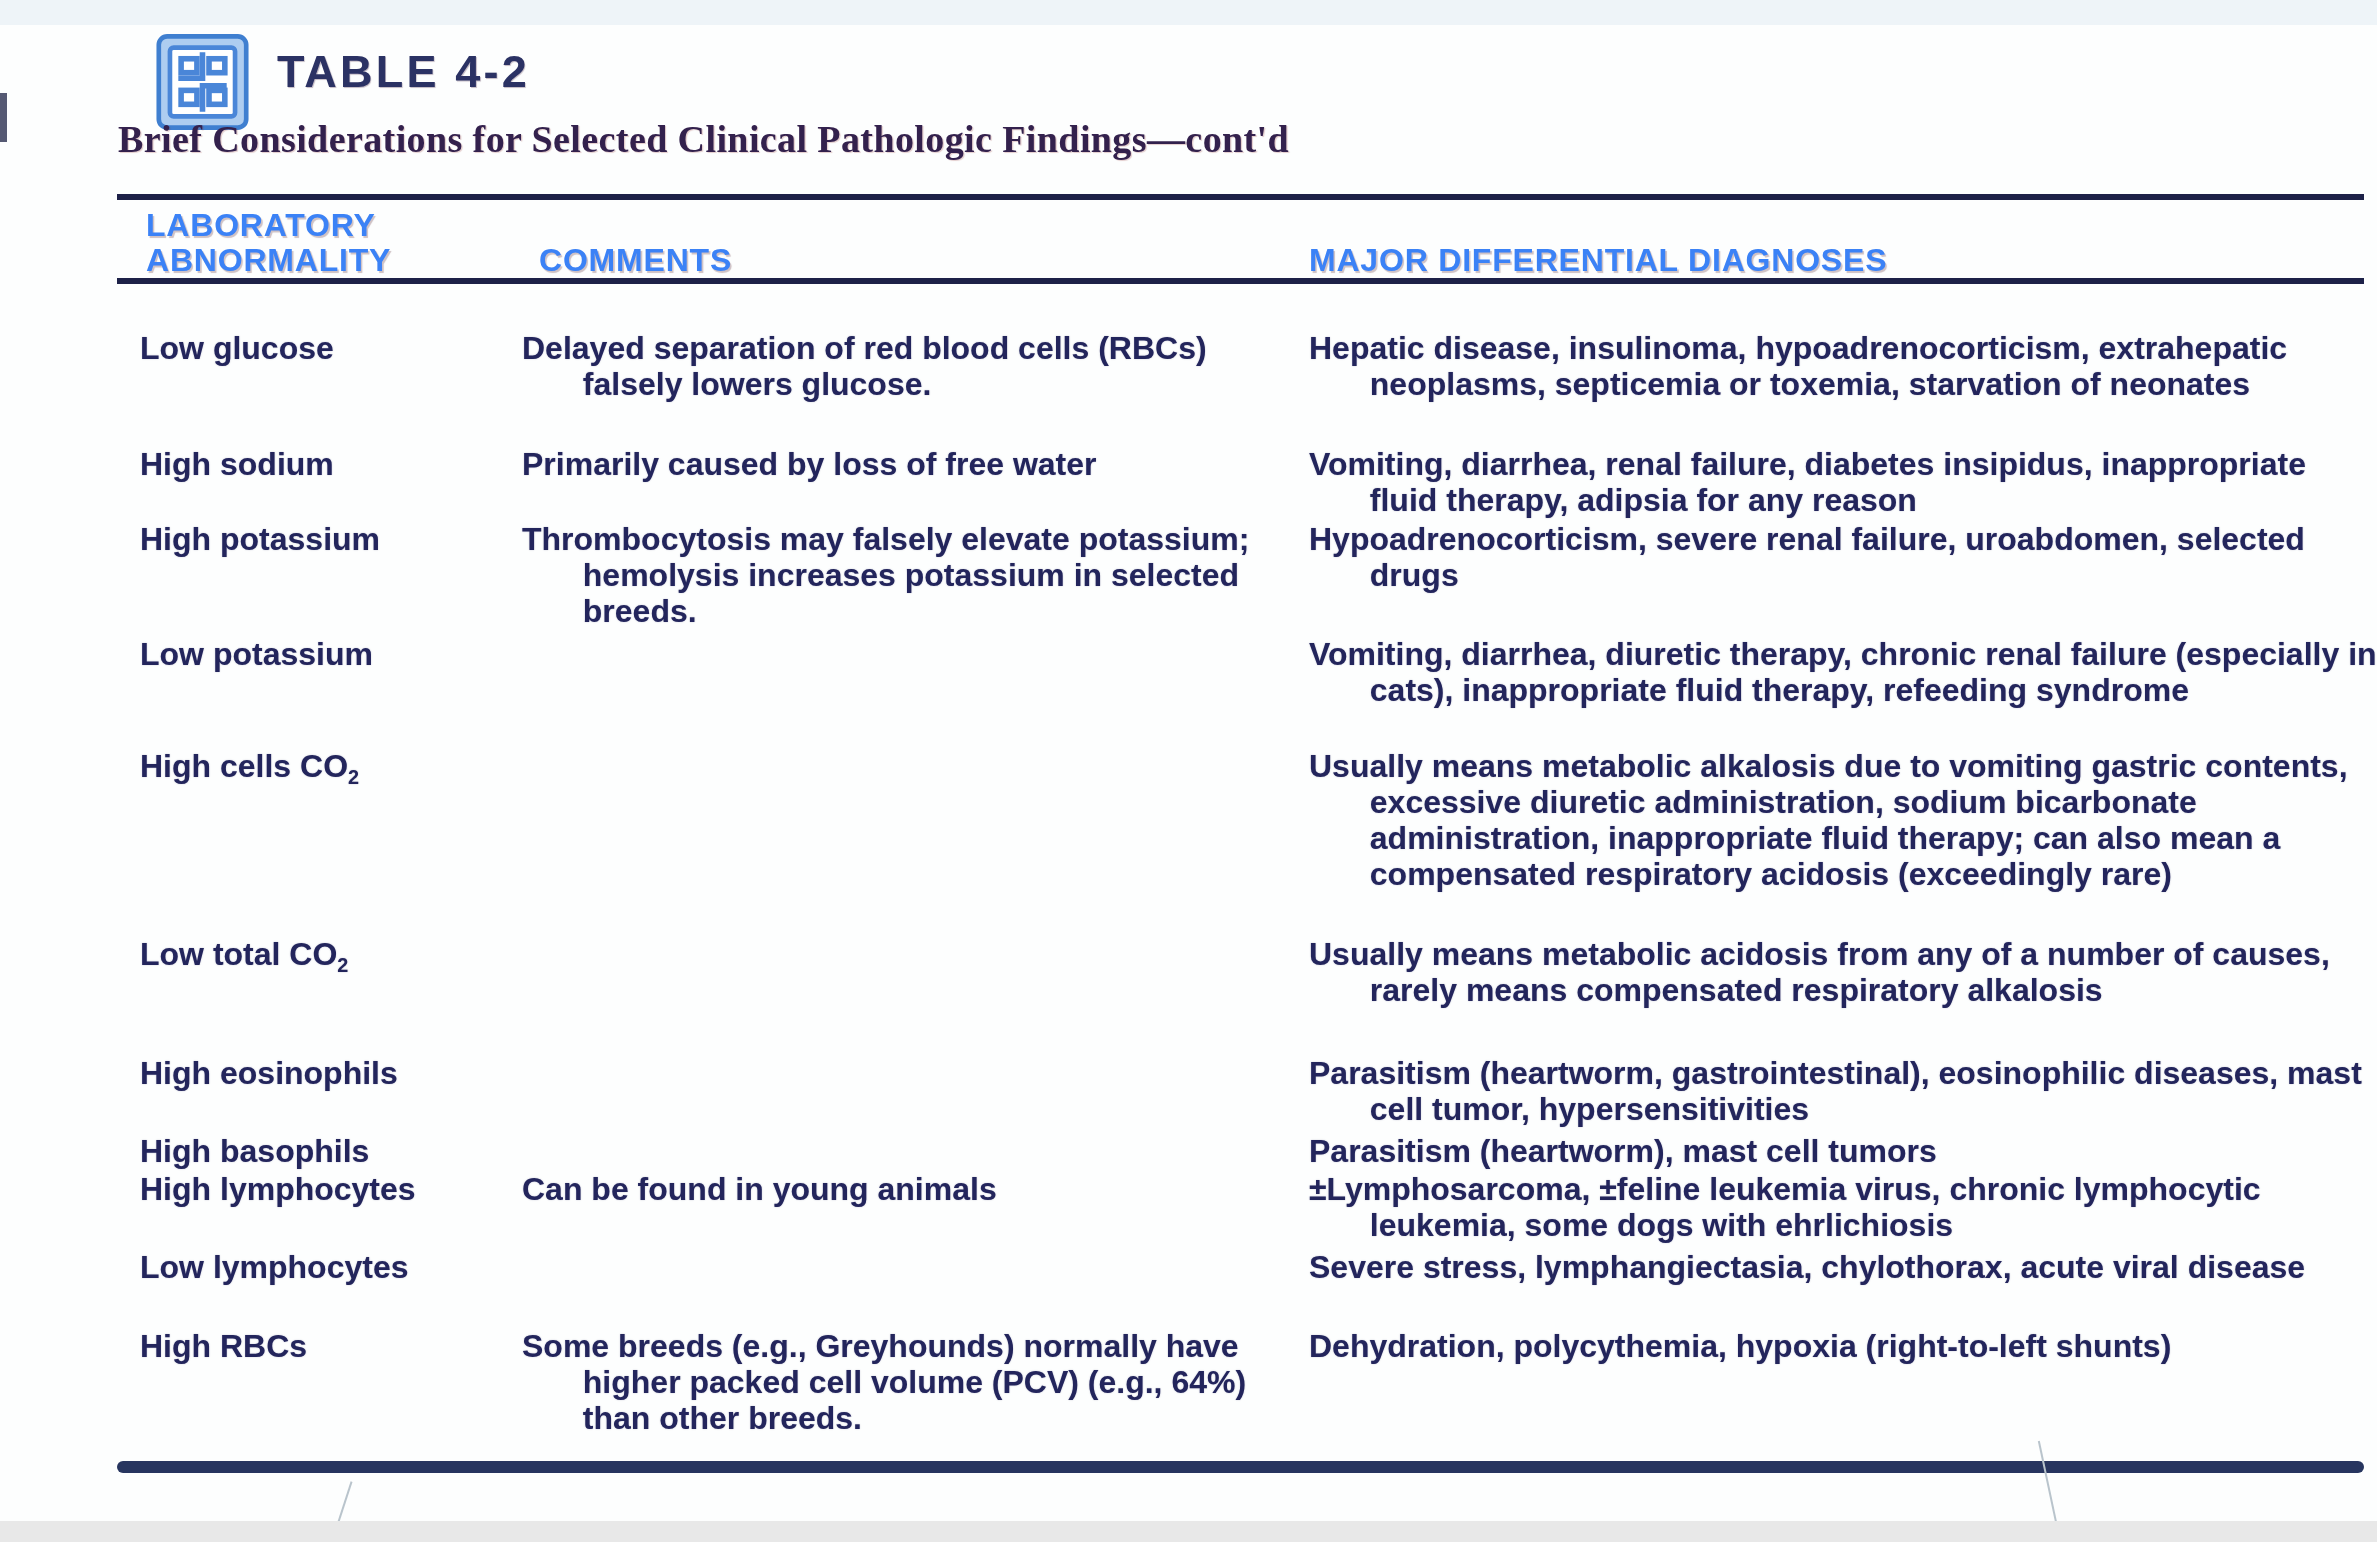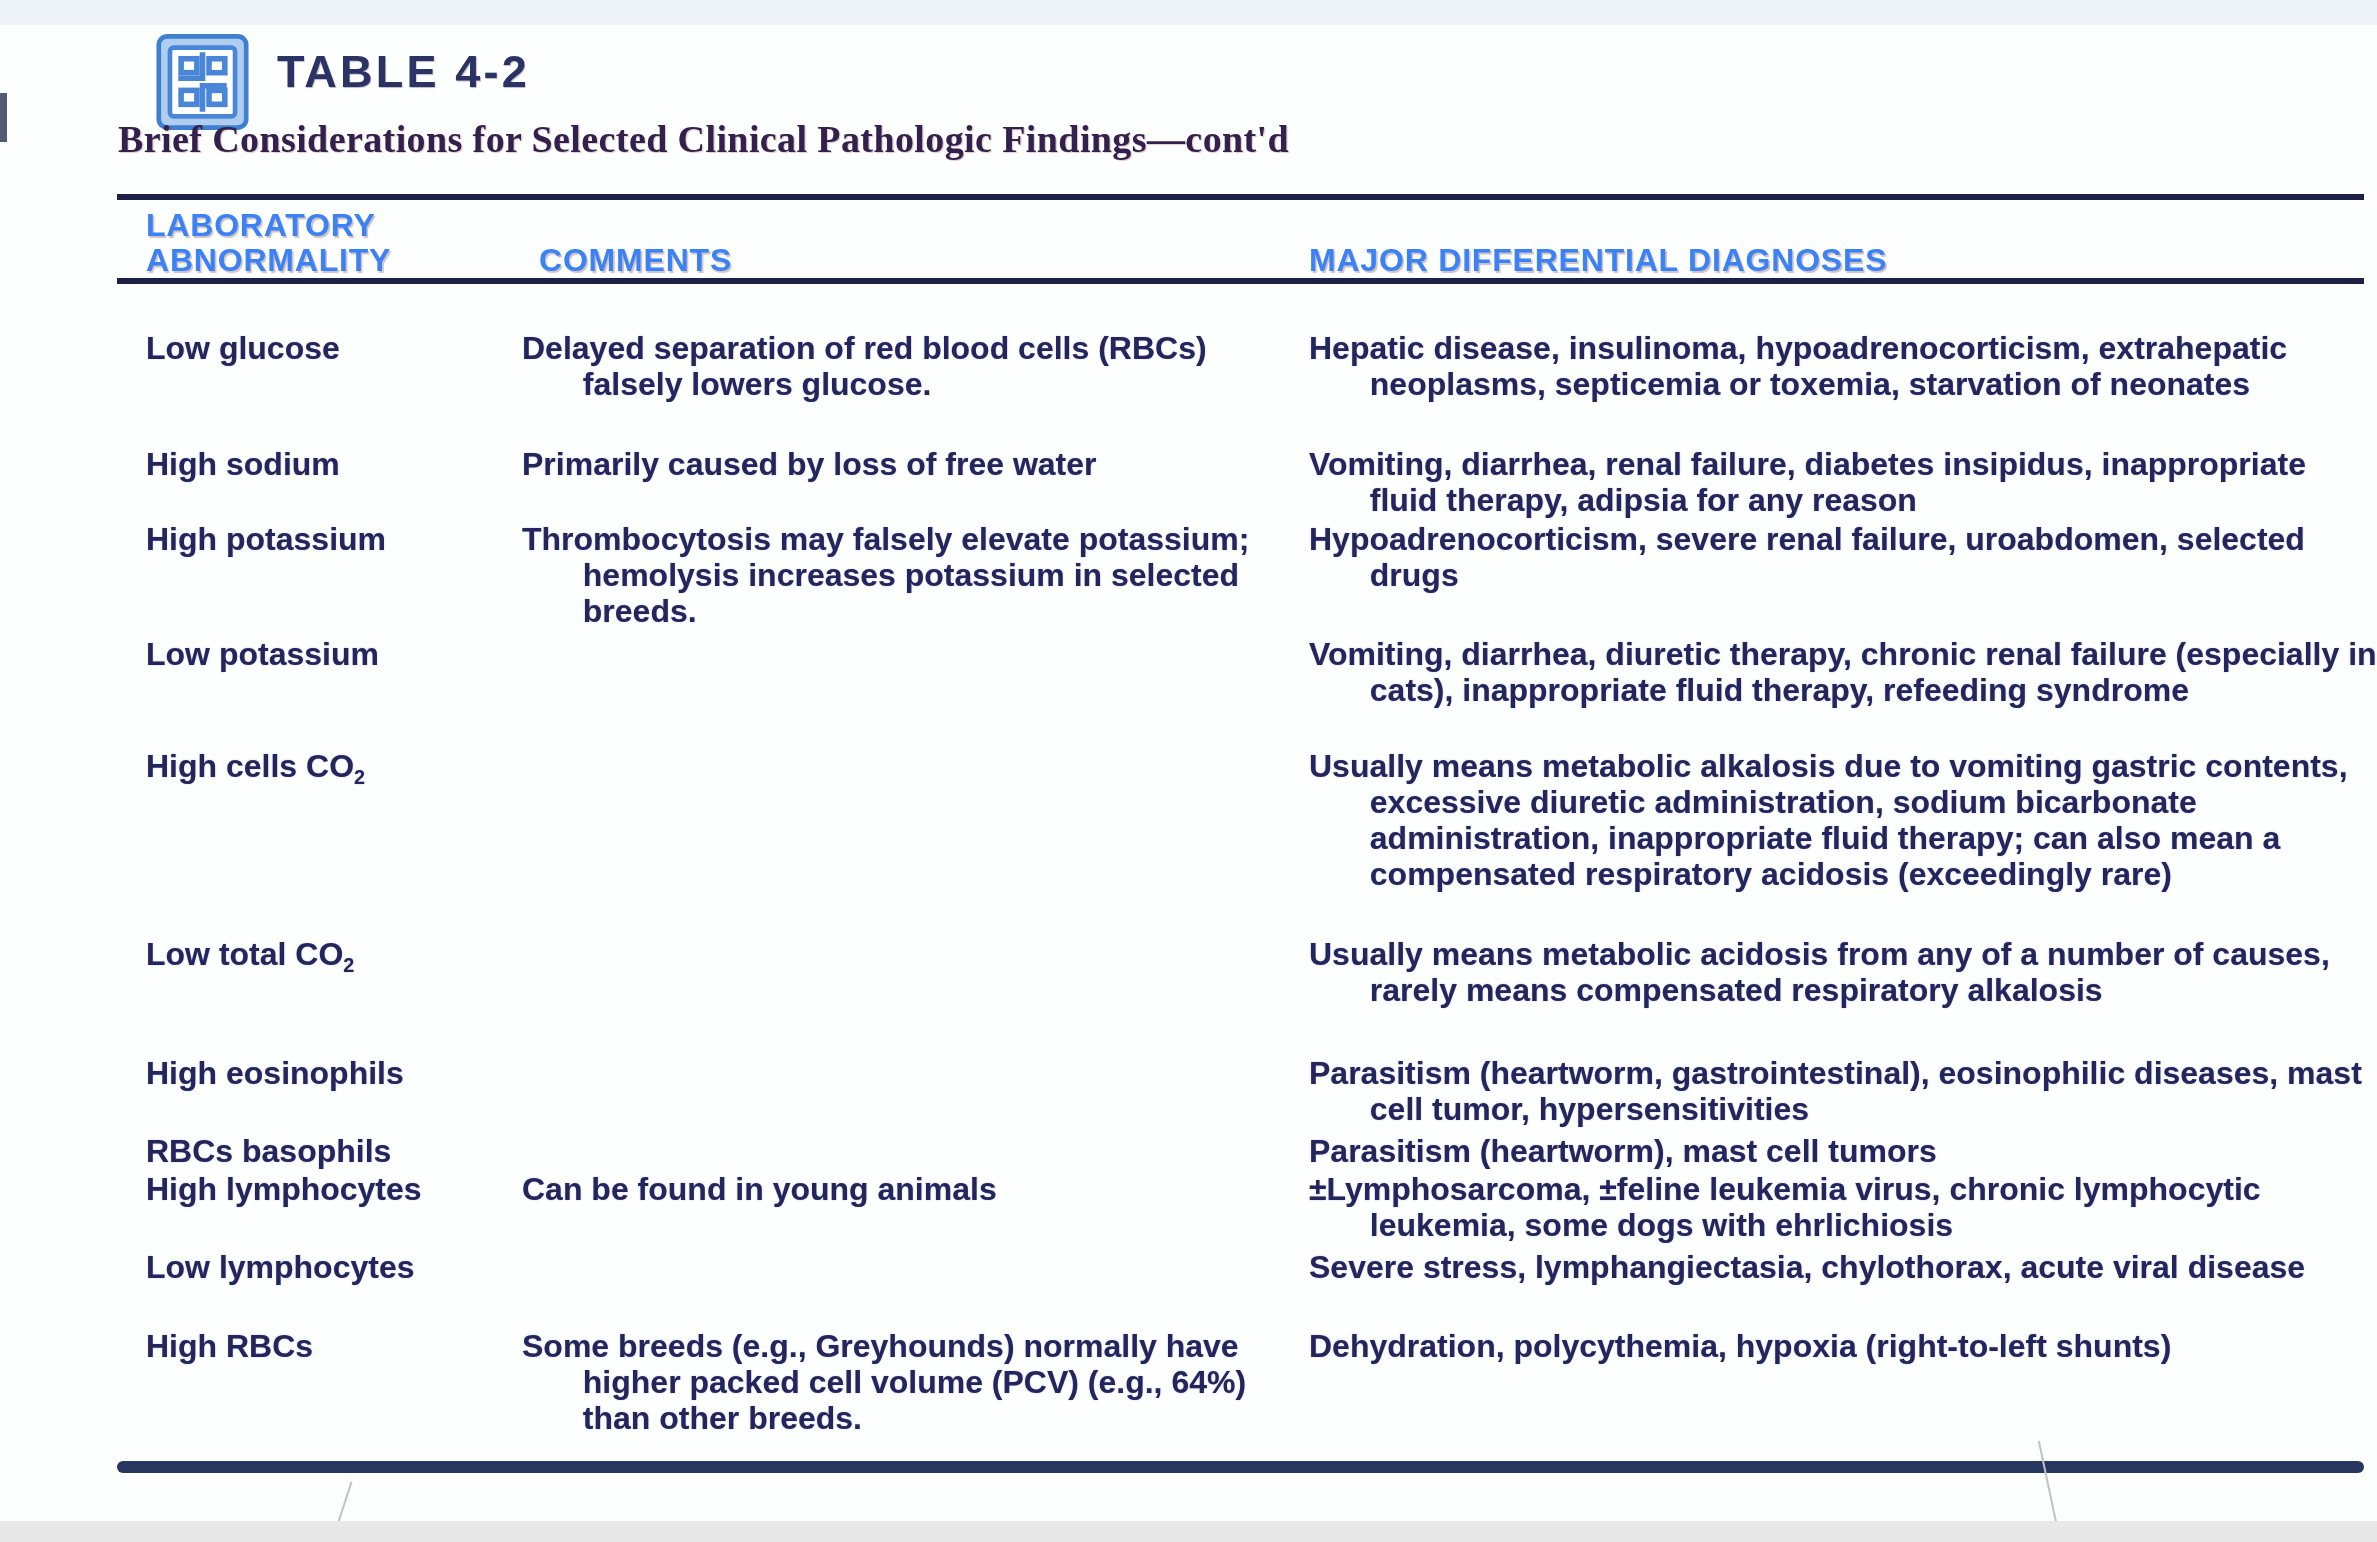--- a/index.html
+++ b/index.html
@@ -34,21 +34,21 @@
     text-shadow:1.6px 1.6px 0.8px rgba(120,80,90,.35);
   }
   .h1{left:146px;top:0;}
   .h2{left:539px;top:35px;}
   .h3{left:1309px;top:35px;}
   .row{position:absolute;left:0;width:2377px;}
   .cell{
     position:absolute;font-size:32px;line-height:36px;font-weight:bold;
     color:#23255c;text-shadow:0 0 1.6px rgba(35,37,92,.30);
   }
-  .c1{left:146px;width:371px;}
+  .c1{left:140px;width:371px;}
   .c2{left:522px;width:678px;text-indent:-1.9em;padding-left:1.9em;}
   .c3{left:1309px;width:1010px;text-indent:-1.9em;padding-left:1.9em;}
   sub.sub{font-size:.62em;line-height:0;}
   .speck{position:absolute;background:#2a3050;opacity:.8;}
   .scratch{position:absolute;width:1.6px;background:#b9c4cc;}
 </style>
 </head>
 <body>
 
 <div class="page">
@@ -118,21 +118,21 @@
     <div class="cell c3">Usually means metabolic acidosis from any of a number of causes, rarely means compensated respiratory alkalosis</div>
   </div>
 
   <div class="row" style="top:1055px">
     <div class="cell c1"><span>High eosinophils</span><sub class="sub"></sub></div>
     <div class="cell c2"></div>
     <div class="cell c3">Parasitism (heartworm, gastrointestinal), eosinophilic diseases, mast cell tumor, hypersensitivities</div>
   </div>
 
   <div class="row" style="top:1133px">
-    <div class="cell c1"><span>RBCs basophils</span><sub class="sub"></sub></div>
+    <div class="cell c1"><span>High basophils</span><sub class="sub"></sub></div>
     <div class="cell c2"></div>
     <div class="cell c3">Parasitism (heartworm), mast cell tumors</div>
   </div>
 
   <div class="row" style="top:1171px">
     <div class="cell c1"><span>High lymphocytes</span><sub class="sub"></sub></div>
     <div class="cell c2">Can be found in young animals</div>
     <div class="cell c3">±Lymphosarcoma, ±feline leukemia virus, chronic lymphocytic leukemia, some dogs with ehrlichiosis</div>
   </div>
 

